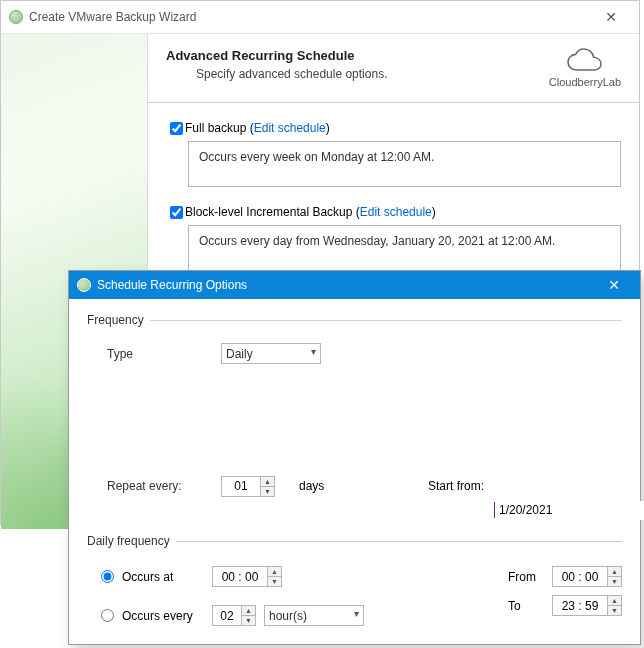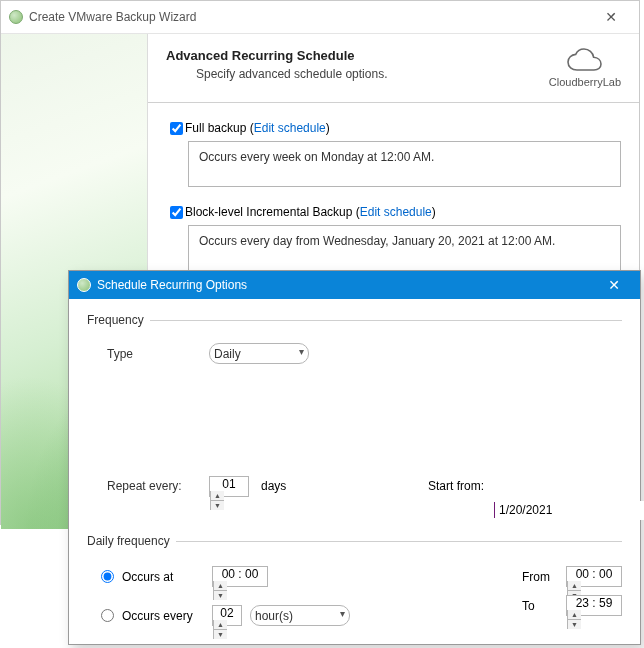--- a/index.html
+++ b/index.html
@@ -36,29 +36,29 @@
 
 .dialog { position:absolute; left:68px; top:270px; width:573px; height:375px; background:#fff; border:1px solid #9a9a9a; box-shadow: 4px 6px 12px rgba(0,0,0,0.18); }
 .dlg-titlebar { height:28px; background:#0a84d8; display:flex; align-items:center; padding:0 8px; color:#fff; }
 .dlg-title { font-size:12px; }
 .dlg-close { margin-left:auto; width:36px; text-align:center; font-size:14px; cursor:pointer; }
 .dlg-body { padding:10px 18px 12px 18px; }
 
 fieldset { border:none; border-top:1px solid #cfcfcf; padding:10px 0 8px 0; margin-top:4px; }
 fieldset legend { padding:0 6px 0 0; color:#333; background:#fff; font-size:12px; }
 
-.row { display:flex; align-items:center; margin:6px 0 6px 20px; gap:12px; }
+.row { display:flex; align-items:center; margin:6px 0 6px 20px; gap:24px; }
 .label { width:90px; color:#333; }
 select, input[type=text] { border:1px solid #b5b5b5; height:21px; padding:1px 4px; background:#fff; color:#333; font-size:12px; }
 select { width:100px; }
 .select-wrap{position:relative;display:inline-block;}
-.select-wrap select{ appearance:none; -webkit-appearance:none; padding-right:18px;border-radius:10px;}
+.select-wrap select{ appearance:none; -webkit-appearance:none; padding-right:18px;}
 .select-wrap::after{content:"▾"; position:absolute; right:5px; top:3px; color:#555; font-size:10px; pointer-events:none;}
 
-.spinner { display:inline-flex; border:1px solid #b5b5b5; height:21px;flex-direction:column; }
+.spinner { display:inline-flex; border:1px solid #b5b5b5; height:21px; }
 .spinner input { border:none; width:38px; text-align:center; height:19px; outline:none; font-size:12px; }
 .spin-btns { display:flex; flex-direction:column; width:14px; border-left:1px solid #b5b5b5; }
 .spin-btns div { flex:1; font-size:7px; line-height:9px; text-align:center; color:#555; background:#f2f2f2; cursor:pointer; }
 .spin-btns div:first-child{border-bottom:1px solid #b5b5b5;}
 
 .date-input { display:inline-flex; border:1px solid #701a75; height:16px; width:128px; align-items:center;margin-top:48px; }
 .date-input input{border:none; flex:1; padding:0 4px; height:19px; outline:none;}
 
 .daily-grid { display:flex; }
 .daily-left { flex:1; }

